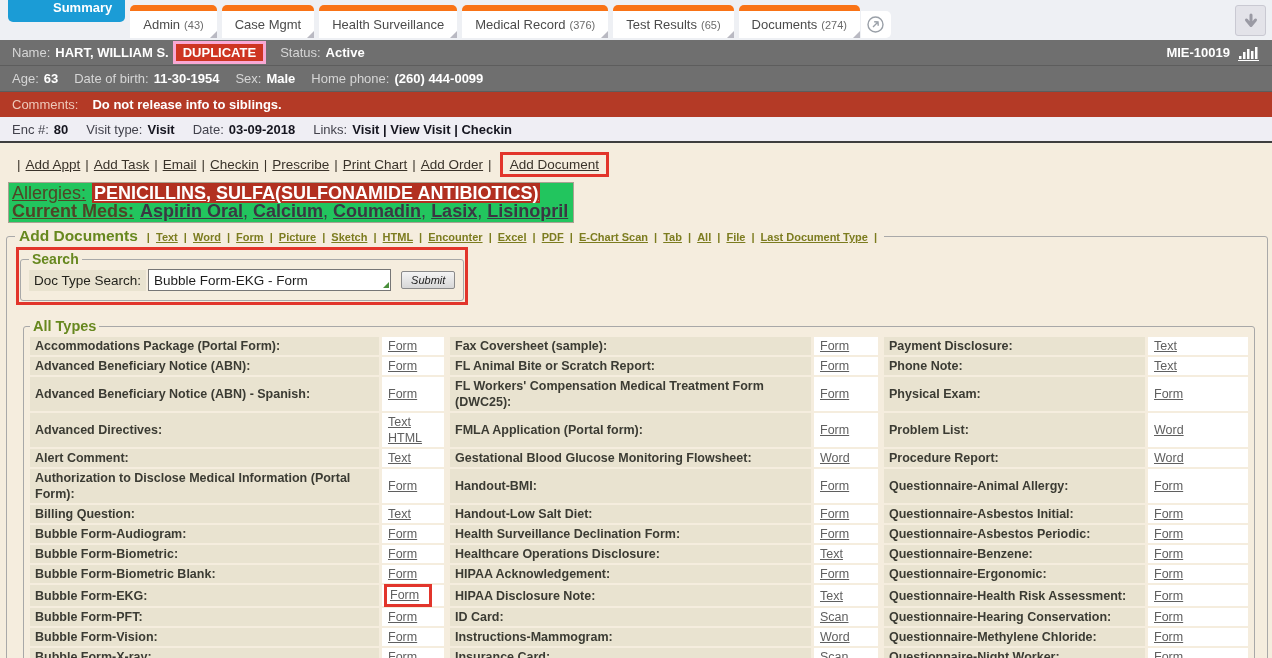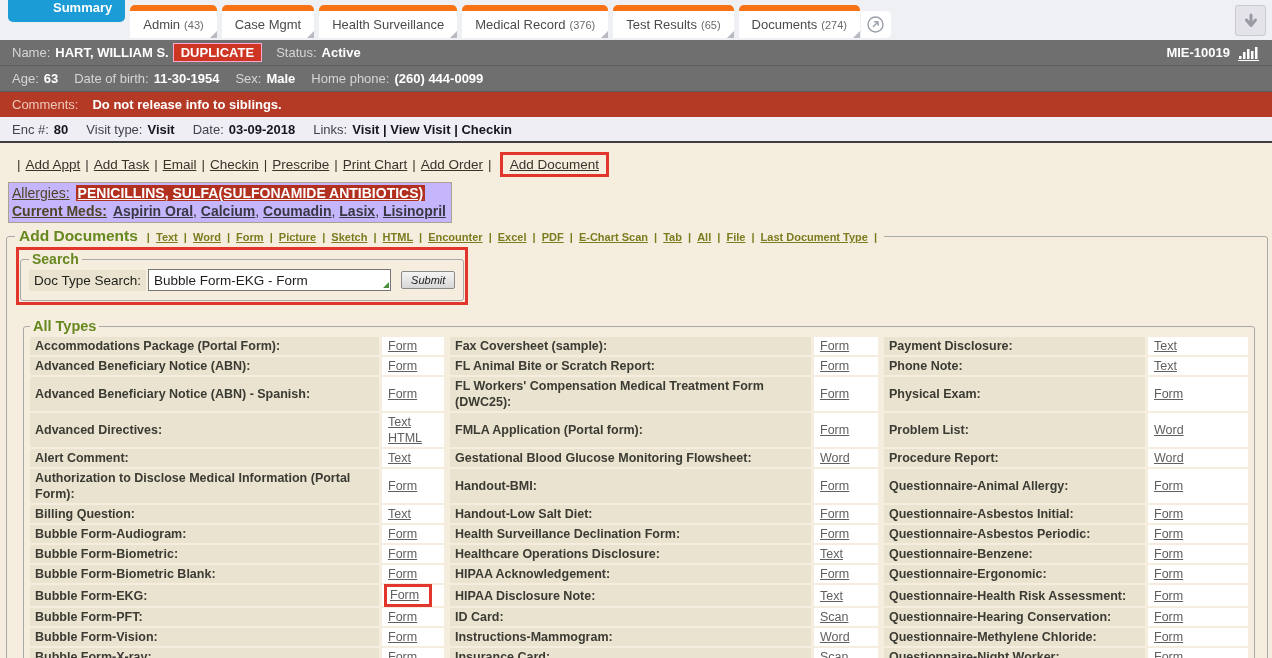--- a/index.html
+++ b/index.html
@@ -42,43 +42,43 @@
     background:#e3e3e9; border:1px solid #c9c9d2; border-radius:3px;
     display:flex; align-items:center; justify-content:center; cursor:pointer;
   }
 
   
   .bar { display:flex; align-items:center; padding:0 12px; font-size:13px; white-space:nowrap; }
   .graybar { background:#6f6f6f; color:#fff; height:26px; border-bottom:1px solid #5d5d5d; }
   .graybar .lbl { color:#d6d6d6; margin-right:5px; }
   .graybar .val { font-weight:bold; margin-right:16px; }
   .dupbadge {
-    background:#ce3522; border:1px solid #f9a8d4; color:#fff; font-weight:bold;
+    background:#ce3522; border:3px solid #f9a8d4; color:#fff; font-weight:bold;
     padding:1px 7px; margin:0 14px 0 4px; font-size:13px;
   }
   .banner-right { margin-left:auto; display:flex; align-items:center; gap:8px; font-weight:bold;text-align:center; }
   .redbar { background:#b43a26; color:#fff; height:25px; }
   .redbar .lbl { color:#eec9ba; margin-right:14px; }
   .redbar .val { font-weight:bold; }
   .encbar { background:#efeef4; height:26px; border-bottom:2px solid #3e3e3e; color:#42424c; }
   .encbar .lbl { margin-right:5px; }
   .encbar .val { font-weight:bold; color:#15151f; margin-right:18px; }
   .encbar .elinks { font-weight:bold; color:#15151f; }
 
   
   .actions { padding:9px 12px 2px; font-size:13.5px; color:#3a332a; }
   .actions .sep { margin:0 5px; }
   .actions a { color:#3a332a; text-decoration:underline; }
   .red-box { display:inline-block; border:3px solid #e2352b; padding:2px 7px; margin-left:3px; }
   .red-box-sm { display:inline-block; border:3px solid #e2352b; padding:0 10px 1px 3px; margin:-2px 0 -2px -4px; }
 
   
   .sumbox {
-    margin:3px 0 0 8px; width:fit-content; background:#c4b5fd;
-    border:1px solid #a9a292; padding:1px 5px 2px 3px; font-size:14px; line-height:18px;
+    margin:3px 0 0 8px; width:fit-content; background:#22c55e;
+    border:1px solid #a9a292; padding:1px 5px 2px 3px; font-size:18px; line-height:18px;
   }
   .sumbox .rowline { white-space:nowrap; }
   .sumbox .boxlbl { color:#4f4526; text-decoration:underline; margin-right:6px; }
   .allergy-strip { background:#b23020; padding:0 2px; }
   .allergy-strip a { color:#fff; font-weight:bold; text-decoration:underline; }
   .allergy-strip .c { color:#fff; font-weight:bold; }
   .medlinks a { color:#3a3742; font-weight:bold; text-decoration:underline; }
   .medlinks .c { color:#3a3742; }
 
   

